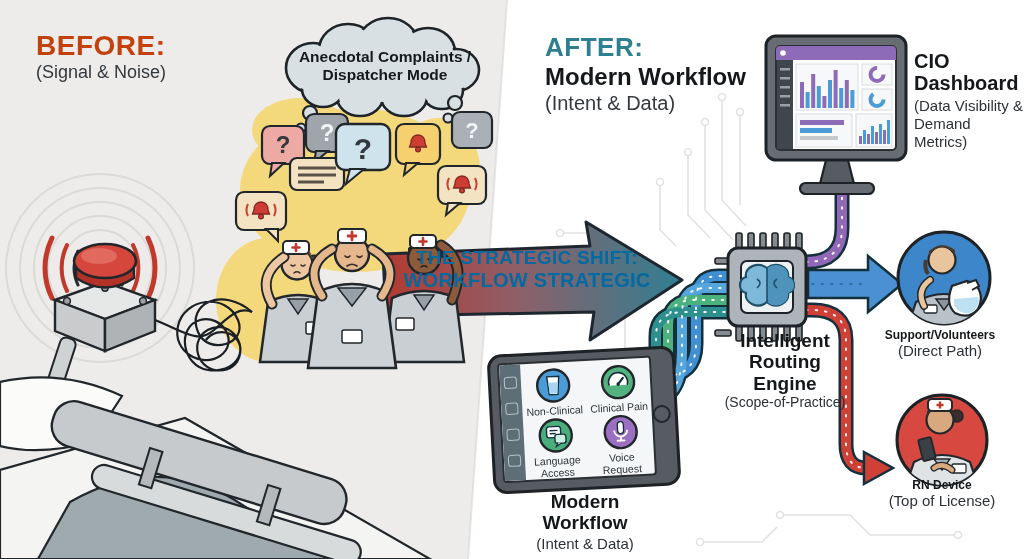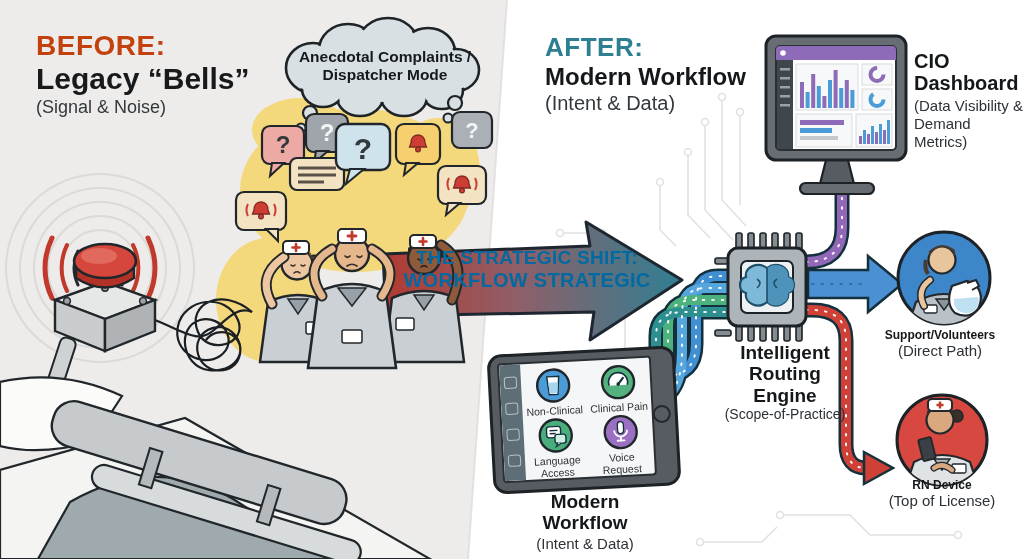--- a/index.html
+++ b/index.html
@@ -410,41 +410,40 @@
     <circle cx="940" cy="420" r="13.5" fill="#d9a87e" stroke="#22272b" stroke-width="2.2"></circle>
     <path d="M927,418 a13.5,13.5 0 0 1 26,-3 l0,-5 q-13,-10 -26,1 z" fill="#3a2f28"></path>
     <rect x="928" y="399" width="24" height="12" rx="4" fill="#fff" stroke="#22272b" stroke-width="2"></rect>
     <path d="M940,401.5 v7 M936.5,405 h7" stroke="#c0392b" stroke-width="2.4"></path>
     <rect x="918" y="440" width="13" height="22" rx="2" transform="rotate(-14 918 440)" fill="#3a4046" stroke="#22272b" stroke-width="1.8"></rect>
   </g>
 </svg>
 
   <div class="txt" style="left:36px;top:30px;width:260px;">
     <div class="before-kicker">BEFORE:</div>
-    <div class="before-title">Legacy “Bells”</div>
     <div class="before-caption">(Signal &amp; Noise)</div>
   </div>
 
   <div class="txt" style="left:545px;top:32px;width:240px;">
     <div class="after-kicker">AFTER:</div>
     <div class="after-title">Modern Workflow</div>
     <div class="after-caption">(Intent &amp; Data)</div>
   </div>
 
   <div class="txt cloud-text" style="left:290px;top:48px;">
     <div>Anecdotal Complaints /</div>
     <div>Dispatcher Mode</div>
   </div>
 
   <div class="txt arrow-text" style="left:402px;top:247px;">
     <div class="arrow-l1">THE STRATEGIC SHIFT:</div>
     <div class="arrow-l2">WORKFLOW STRATEGIC</div>
   </div>
 
-  <div class="txt engine-text" style="left:720px;top:330px;margin-top:12px;">
+  <div class="txt engine-text" style="left:720px;top:330px;">
     <div class="engine-title">Intelligent Routing Engine</div>
     <div class="engine-sub">(Scope-of-Practice)</div>
   </div>
 
   <div class="txt dash-text" style="left:914px;top:50px;">
     <div class="dash-title">CIO Dashboard</div>
     <div class="dash-sub">(Data Visibility &amp; Demand Metrics)</div>
   </div>
 
   <div class="txt out-text" style="left:855px;top:328px;width:170px;">

